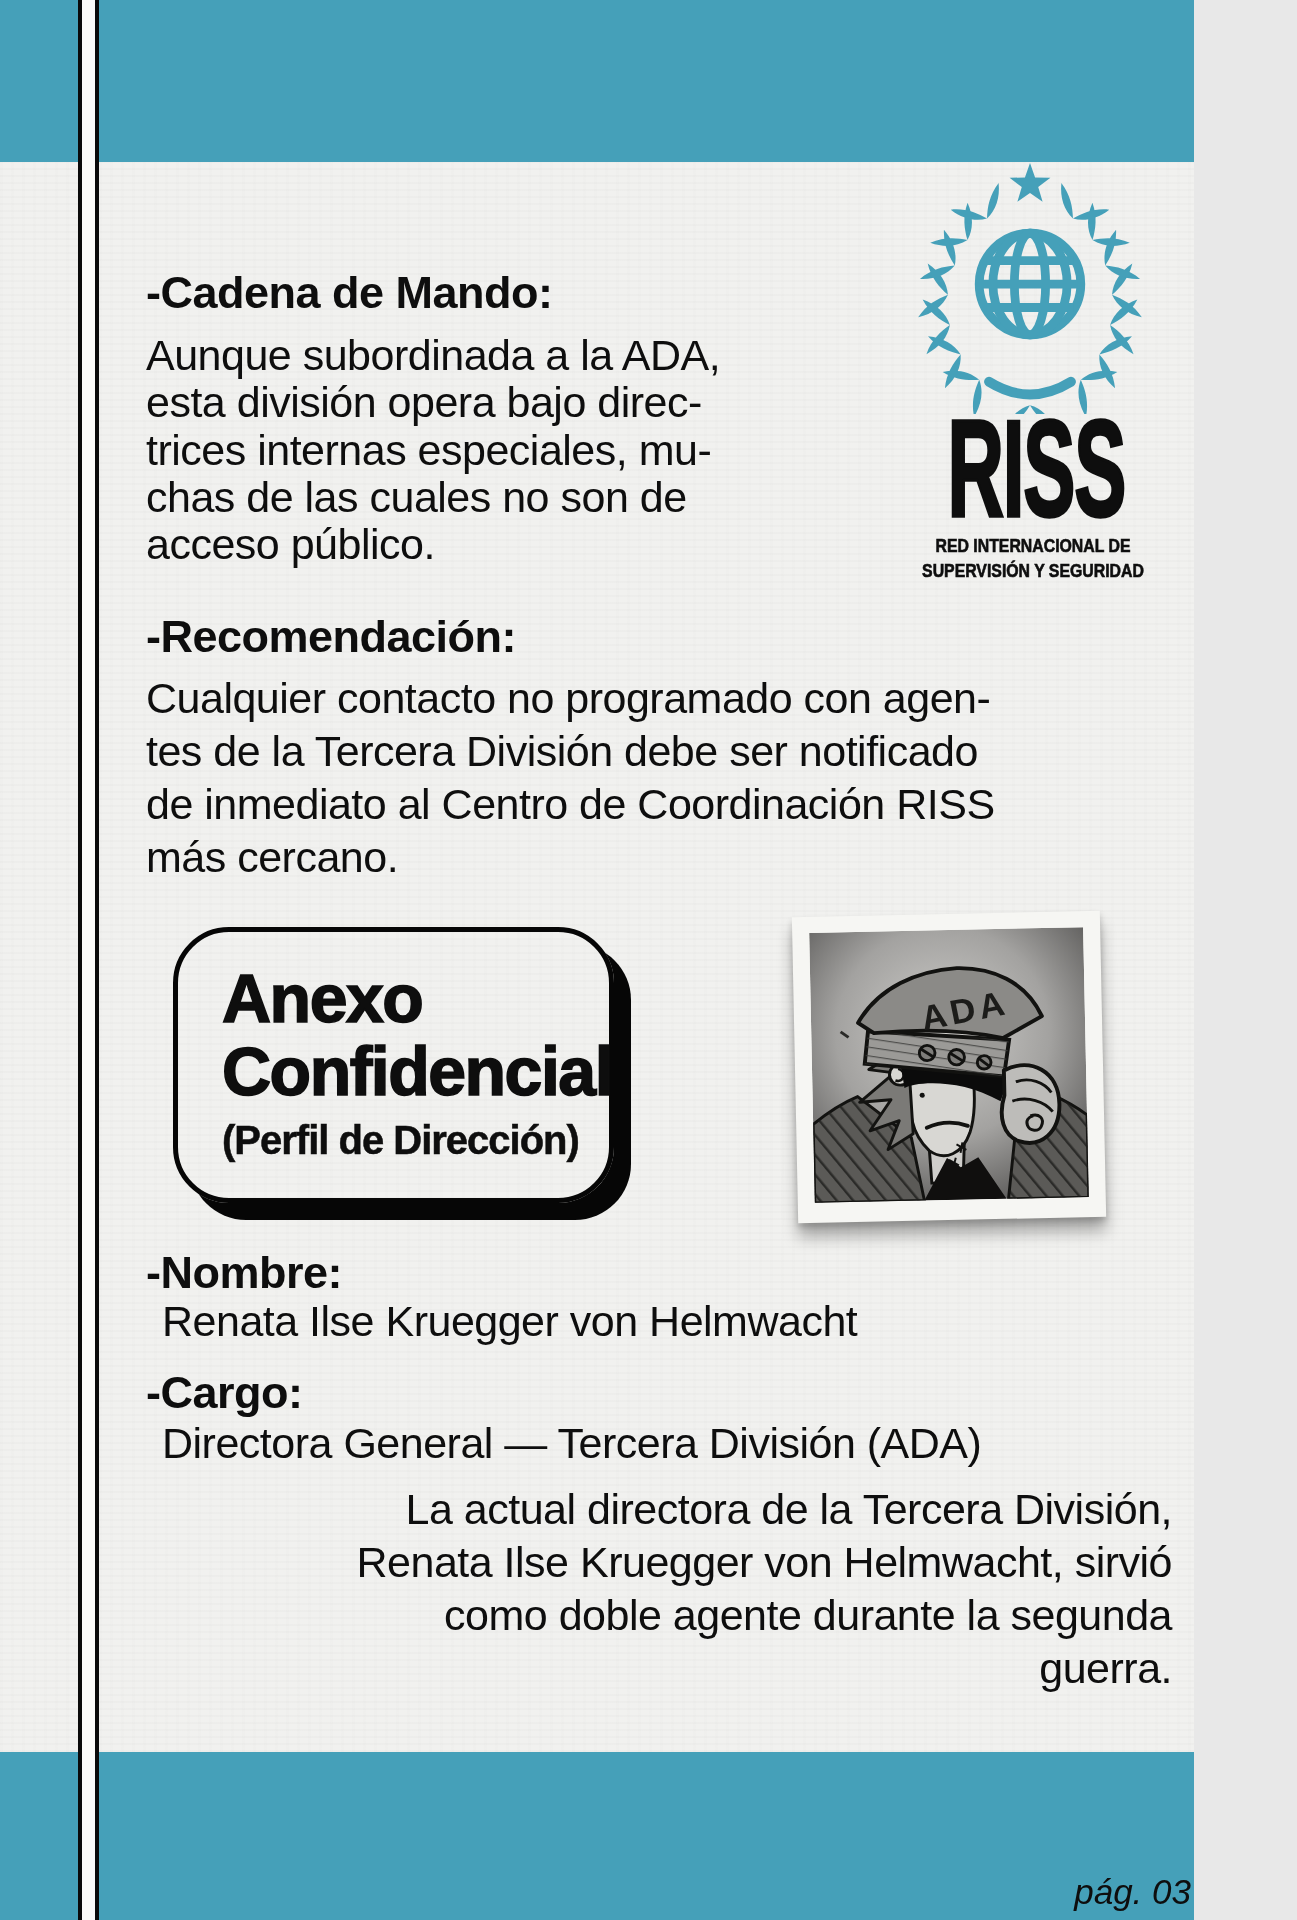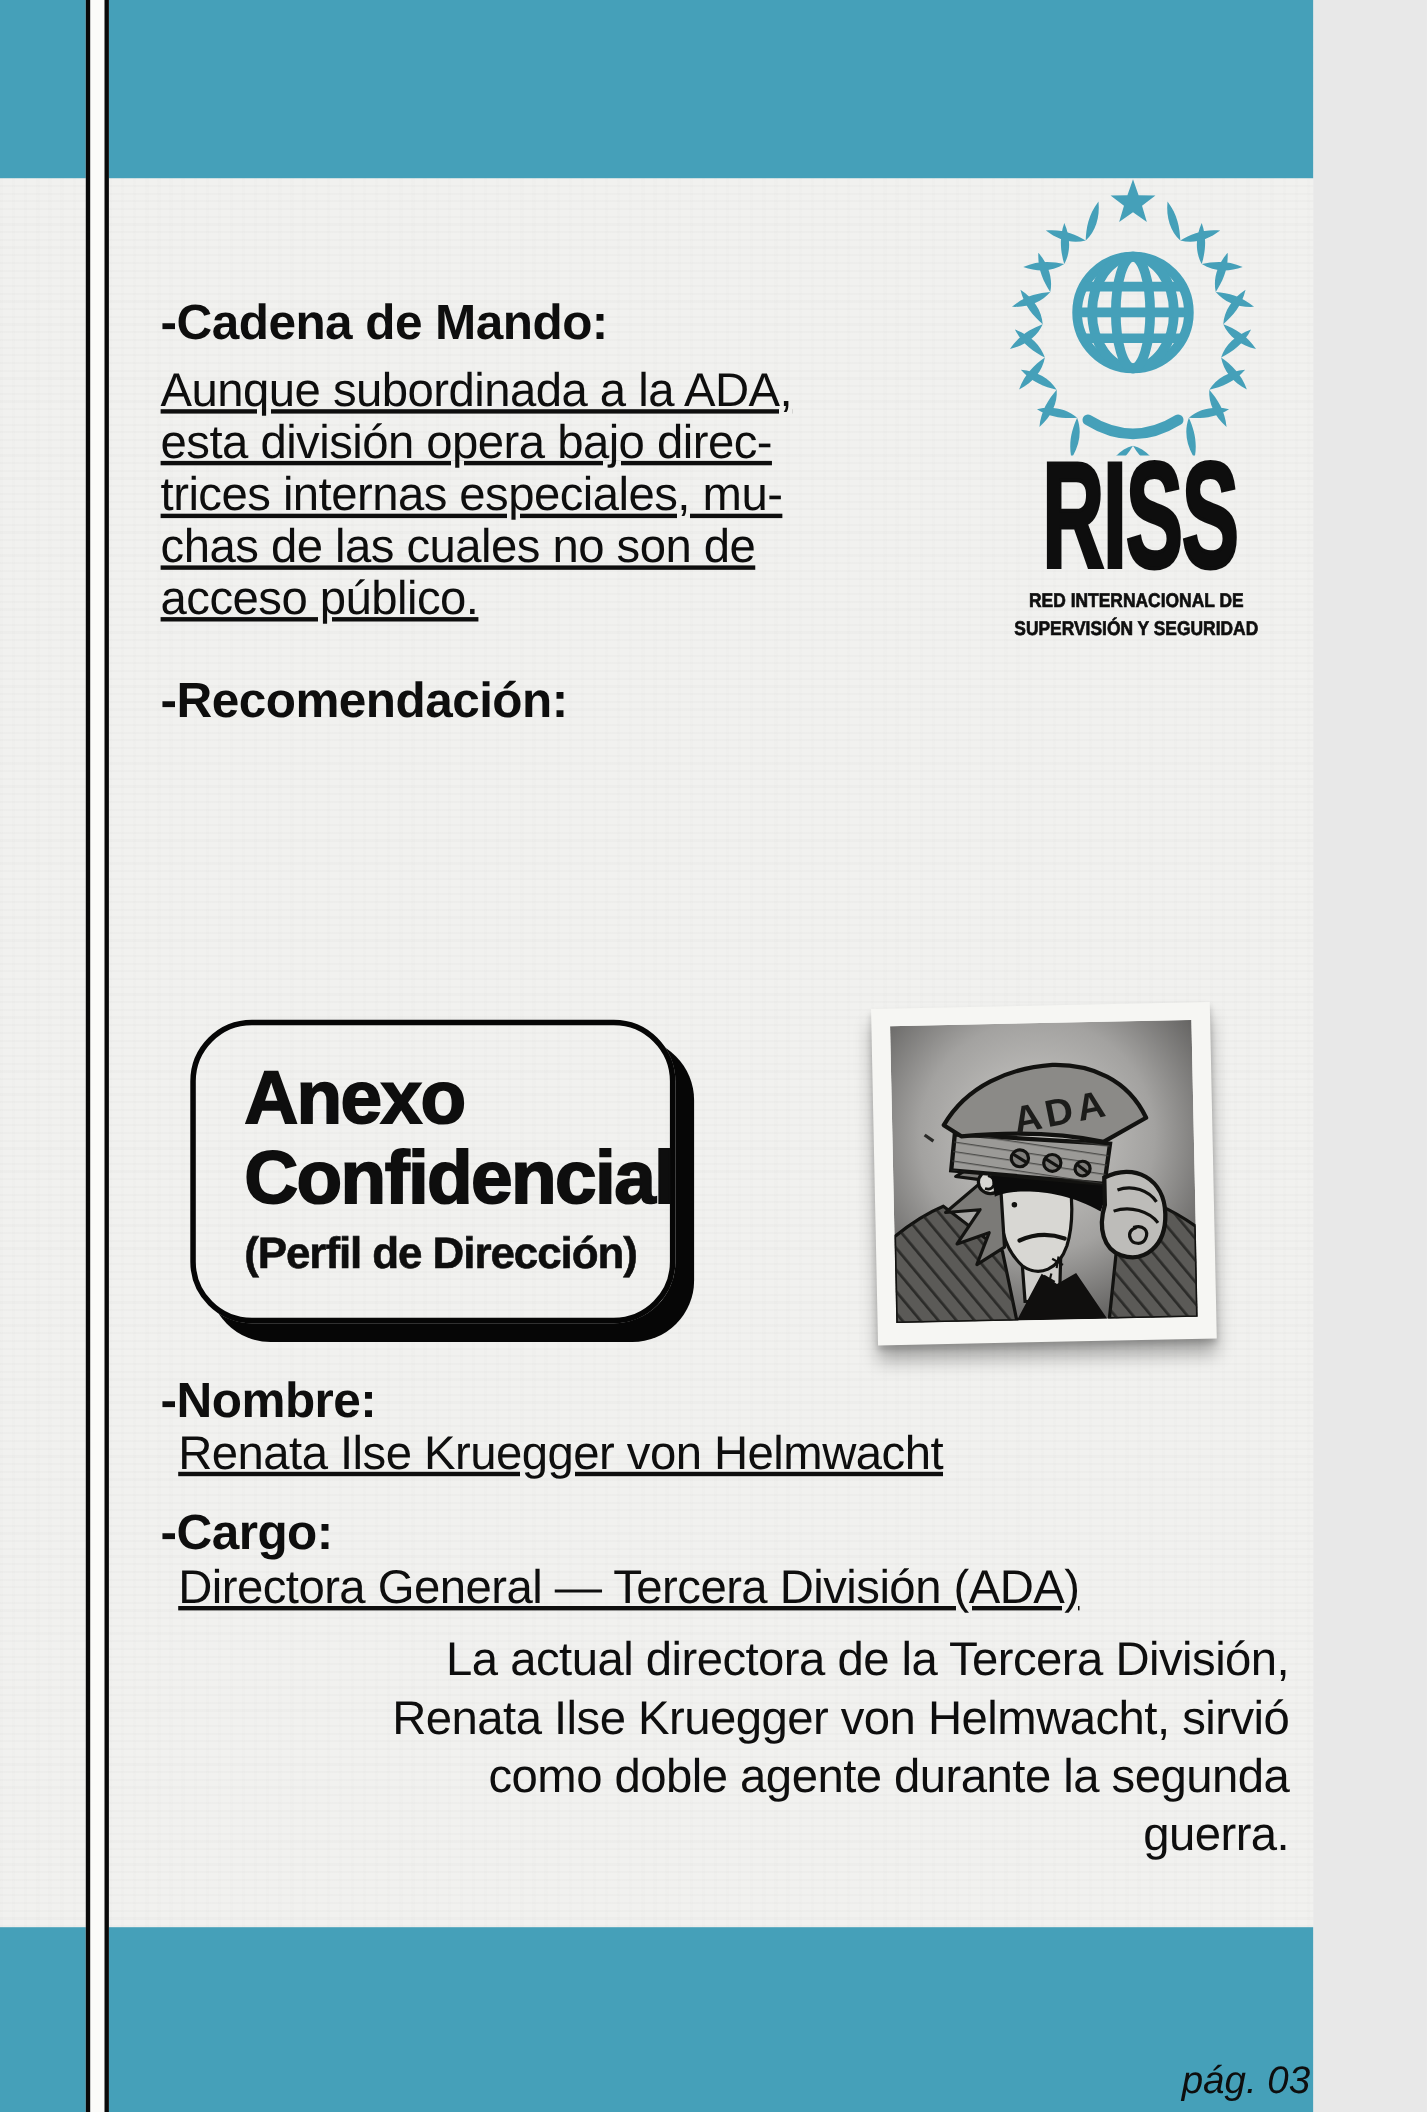--- a/index.html
+++ b/index.html
@@ -14,21 +14,21 @@
   .band{position:absolute;left:0;width:100%;background:var(--teal,#45a0b9);z-index:1;}
   .band-top{top:0;height:162px;}
   .band-bottom{top:1752px;height:168px;}
   .frame{position:absolute;top:0;height:100%;width:21px;background:#fbfbf9;
     border-left:4px solid #0a0a0a;border-right:4px solid #0a0a0a;box-sizing:border-box;z-index:5;}
   .frame-left{left:78px;}
   .frame-right{left:1201px;}
   .tb{position:absolute;z-index:3;}
   .heading{font-size:45px;font-weight:700;letter-spacing:-.5px;line-height:1.1;}
   .bodytext{font-size:43px;font-weight:400;letter-spacing:-.5px;white-space:pre-line;}
-  .lh-tight{line-height:1.1;text-decoration:underline;}
+  .lh-tight{line-height:1.1;}
   .lh-loose{line-height:1.23;}
   .emblem{position:absolute;left:903px;top:158px;width:254px;height:256px;color:var(--teal,#45a0b9);z-index:2;}
   .riss-acronym{
     position:absolute;left:883px;top:400px;width:300px;text-align:center;
     font-size:137px;font-weight:700;line-height:1;letter-spacing:-2px;
     -webkit-text-stroke:3.5px var(--ink,#0e0e0e);
     transform:scaleX(.57);transform-origin:50% 0;z-index:2;
   }
   .riss-caption{
     position:absolute;left:883px;top:534px;width:300px;text-align:center;
@@ -69,20 +69,24 @@
   <div class="frame frame-right"></div>
 
   <div class="tb heading" style="left:146px;top:268px;">-Cadena de Mando:</div>
   <div class="tb bodytext lh-tight" style="left:146px;top:332px;width:600px;">Aunque  subordinada a la ADA,
 esta división opera bajo direc-
 trices internas especiales, mu-
 chas de las cuales no son de
 acceso público.</div>
 
   <div class="tb heading" style="left:146px;top:612px;">-Recomendación:</div>
+  <div class="tb bodytext lh-loose" style="left:146px;top:672px;width:1000px;">Cualquier contacto no programado con agen-
+tes de la Tercera División debe ser notificado
+de inmediato al Centro de Coordinación RISS
+más cercano.</div>
 
   <svg class="emblem" viewBox="0 0 260 260" aria-hidden="true">
     <defs>
       <g id="lv">
         <path d="M0,0 C-6,-10 -14,-20 -28,-26 C-22,-12 -12,-3 0,0 Z M0,0 C6,-10 14,-20 28,-26 C22,-12 12,-3 0,0 Z"></path>
       </g>
     </defs>
     <g fill="currentColor" stroke="none">
       <polygon points="130,4 135.2,18.9 150.9,19.2 138.4,28.7 142.9,43.8 130,34.8 117.1,43.8 121.6,28.7 109.1,19.2 124.8,18.9"></polygon>
     </g>

